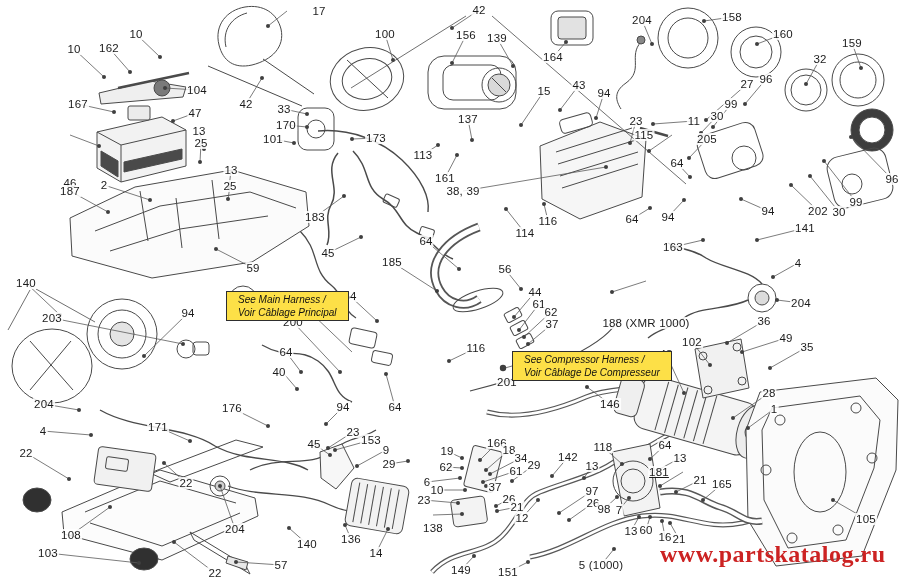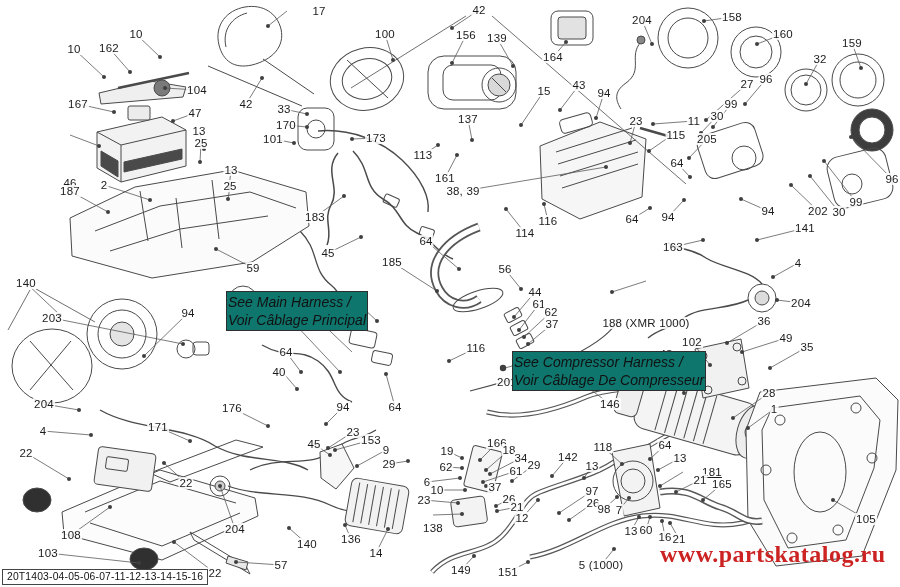--- a/index.html
+++ b/index.html
@@ -4,22 +4,22 @@
 <style>
   html,body{margin:0;padding:0;background:#ffffff;}
   .stage{position:relative;width:900px;height:587px;background:#ffffff;overflow:hidden;
          font-family:"Liberation Sans",sans-serif;}
   svg.layer{position:absolute;left:0;top:0;}
   #art{z-index:1;}
   #leaders{z-index:2;}
   .callout{position:absolute;transform:translate(-50%,-50%);font-size:11.5px;color:#1b1b1b;
            background:rgba(255,255,255,0.85);padding:0 1px;white-space:nowrap;z-index:3;
            letter-spacing:0.2px;}
-  .note{position:absolute;border:1px solid #2e2e2e;background:#0f766e;font-style:italic;
-        font-size:14px;line-height:1.3;padding:1px 1px;z-index:3;color:#111;white-space:nowrap;}
+  .note{position:absolute;border:1px solid #2e2e2e;background:#fde047;font-style:italic;
+        font-size:10px;line-height:1.3;padding:1px 11px;z-index:3;color:#111;white-space:nowrap;}
   .sheet-code{position:absolute;left:2px;top:569px;border:1px solid #444;padding:1px 4px 2px 4px;
               font-size:10.3px;color:#111;background:#fff;z-index:4;letter-spacing:0.2px;}
   .watermark{position:absolute;left:660px;top:541px;font-family:"Liberation Serif",serif;
              font-weight:700;font-size:24px;z-index:4;letter-spacing:0.5px;}
 </style>
 </head>
 <body>
 
 <div class="stage" style="background: rgb(255, 255, 255);">
 
@@ -540,21 +540,20 @@
       <circle cx="662" cy="521" r="2" fill="#3f3f3f" stroke="none"></circle>
       <line x1="679" y1="539" x2="670" y2="523" stroke="#5a5a5a" stroke-width="0.8"></line>
       <circle cx="670" cy="523" r="2" fill="#3f3f3f" stroke="none"></circle>
       <line x1="866" y1="519" x2="833" y2="500" stroke="#5a5a5a" stroke-width="0.8"></line>
       <circle cx="833" cy="500" r="2" fill="#3f3f3f" stroke="none"></circle>
       <line x1="310" y1="312" x2="352" y2="352" stroke="#5a5a5a" stroke-width="0.8"></line>
       <line x1="512" y1="366" x2="505" y2="368" stroke="#5a5a5a" stroke-width="0.8"></line>
       <circle cx="503" cy="368" r="3.2" fill="#3f3f3f" stroke="none"></circle>
     </svg>
 
-  <div class="sheet-code">20T1403-04-05-06-07-11-12-13-14-15-16</div>
   <div class="watermark" style="color: rgb(204, 34, 34);">www.partskatalog.ru</div>
 <div class="callout" style="left: 74px; top: 49px; color: rgb(27, 27, 27);">10</div>
     <div class="callout" style="left: 109px; top: 48px; color: rgb(27, 27, 27);">162</div>
     <div class="callout" style="left: 136px; top: 34px; color: rgb(27, 27, 27);">10</div>
     <div class="callout" style="left: 197px; top: 90px; color: rgb(27, 27, 27);">104</div>
     <div class="callout" style="left: 287px; top: 11px; color: rgb(27, 27, 27); margin-left: 32px;">17</div>
     <div class="callout" style="left: 479px; top: 10px; color: rgb(27, 27, 27);">42</div>
     <div class="callout" style="left: 385px; top: 34px; color: rgb(27, 27, 27);">100</div>
     <div class="callout" style="left: 466px; top: 35px; color: rgb(27, 27, 27);">156</div>
     <div class="callout" style="left: 497px; top: 38px; color: rgb(27, 27, 27);">139</div>
@@ -579,21 +578,21 @@
     <div class="callout" style="left: 70px; top: 191px; color: rgb(27, 27, 27);">187</div>
     <div class="callout" style="left: 376px; top: 138px; color: rgb(27, 27, 27);">173</div>
     <div class="callout" style="left: 423px; top: 155px; color: rgb(27, 27, 27);">113</div>
     <div class="callout" style="left: 445px; top: 178px; color: rgb(27, 27, 27);">161</div>
     <div class="callout" style="left: 468px; top: 119px; color: rgb(27, 27, 27);">137</div>
     <div class="callout" style="left: 544px; top: 91px; color: rgb(27, 27, 27);">15</div>
     <div class="callout" style="left: 579px; top: 85px; color: rgb(27, 27, 27);">43</div>
     <div class="callout" style="left: 604px; top: 93px; color: rgb(27, 27, 27);">94</div>
     <div class="callout" style="left: 636px; top: 121px; color: rgb(27, 27, 27);">23</div>
     <div class="callout" style="left: 694px; top: 121px; color: rgb(27, 27, 27);">11</div>
-    <div class="callout" style="left: 676px; top: 135px; color: rgb(27, 27, 27); text-align: right;">115</div>
+    <div class="callout" style="left: 644px; top: 135px; color: rgb(27, 27, 27); text-align: right;">115</div>
     <div class="callout" style="left: 707px; top: 139px; color: rgb(27, 27, 27);">205</div>
     <div class="callout" style="left: 717px; top: 116px; color: rgb(27, 27, 27);">30</div>
     <div class="callout" style="left: 731px; top: 104px; color: rgb(27, 27, 27);">99</div>
     <div class="callout" style="left: 747px; top: 84px; color: rgb(27, 27, 27);">27</div>
     <div class="callout" style="left: 766px; top: 79px; color: rgb(27, 27, 27);">96</div>
     <div class="callout" style="left: 463px; top: 191px; color: rgb(27, 27, 27);">38, 39</div>
     <div class="callout" style="left: 315px; top: 217px; color: rgb(27, 27, 27);">183</div>
     <div class="callout" style="left: 328px; top: 253px; color: rgb(27, 27, 27);">45</div>
     <div class="callout" style="left: 426px; top: 241px; color: rgb(27, 27, 27);">64</div>
     <div class="callout" style="left: 392px; top: 262px; color: rgb(27, 27, 27);">185</div>
@@ -674,21 +673,21 @@
     <div class="callout" style="left: 666px; top: 354px; color: rgb(27, 27, 27);">48</div>
     <div class="callout" style="left: 692px; top: 342px; color: rgb(27, 27, 27);">102</div>
     <div class="callout" style="left: 764px; top: 321px; color: rgb(27, 27, 27);">36</div>
     <div class="callout" style="left: 786px; top: 338px; color: rgb(27, 27, 27);">49</div>
     <div class="callout" style="left: 807px; top: 347px; color: rgb(27, 27, 27);">35</div>
     <div class="callout" style="left: 769px; top: 393px; color: rgb(27, 27, 27);">28</div>
     <div class="callout" style="left: 774px; top: 409px; color: rgb(27, 27, 27);">1</div>
     <div class="callout" style="left: 603px; top: 447px; color: rgb(27, 27, 27);">118</div>
     <div class="callout" style="left: 665px; top: 445px; color: rgb(27, 27, 27);">64</div>
     <div class="callout" style="left: 680px; top: 458px; color: rgb(27, 27, 27);">13</div>
-    <div class="callout" style="left: 712px; top: 472px; color: rgb(27, 27, 27); text-decoration: underline;">181</div>
+    <div class="callout" style="left: 659px; top: 472px; color: rgb(27, 27, 27); text-decoration: underline;">181</div>
     <div class="callout" style="left: 700px; top: 480px; color: rgb(27, 27, 27);">21</div>
     <div class="callout" style="left: 722px; top: 484px; color: rgb(27, 27, 27);">165</div>
     <div class="callout" style="left: 604px; top: 509px; color: rgb(27, 27, 27);">98</div>
     <div class="callout" style="left: 619px; top: 510px; color: rgb(27, 27, 27);">7</div>
     <div class="callout" style="left: 631px; top: 531px; color: rgb(27, 27, 27);">13</div>
     <div class="callout" style="left: 646px; top: 530px; color: rgb(27, 27, 27);">60</div>
     <div class="callout" style="left: 665px; top: 537px; color: rgb(27, 27, 27);">16</div>
     <div class="callout" style="left: 679px; top: 539px; color: rgb(27, 27, 27);">21</div>
     <div class="callout" style="left: 866px; top: 519px; color: rgb(27, 27, 27);">105</div>
     <div class="note" style="left: 226px; top: 291px;">

